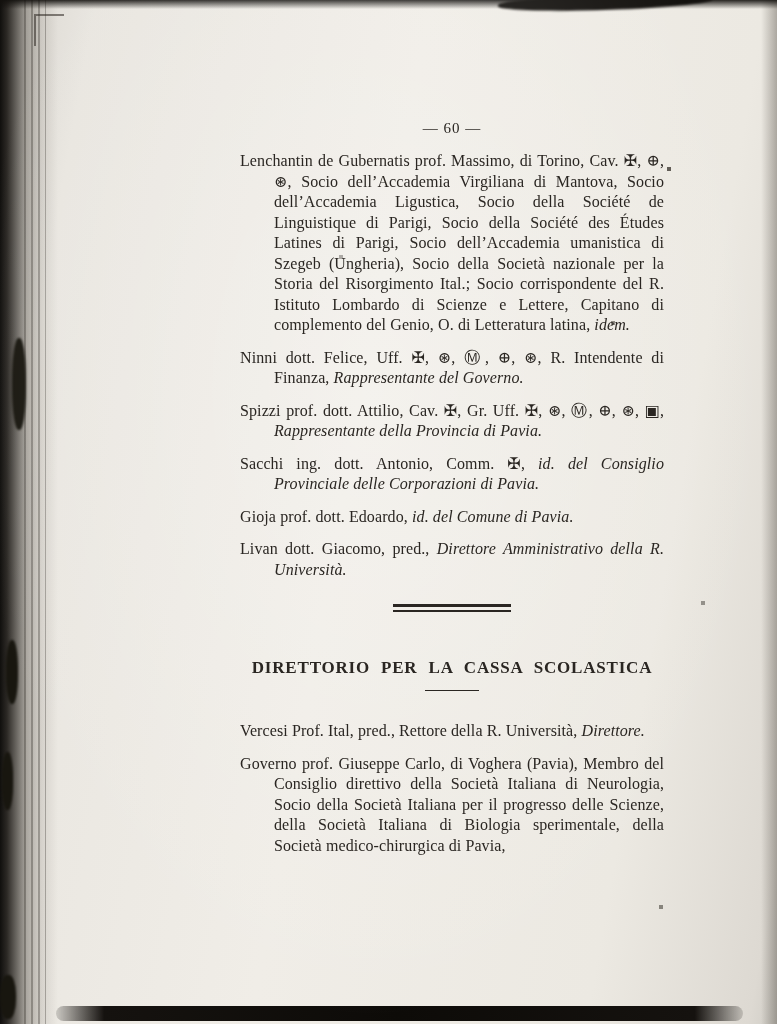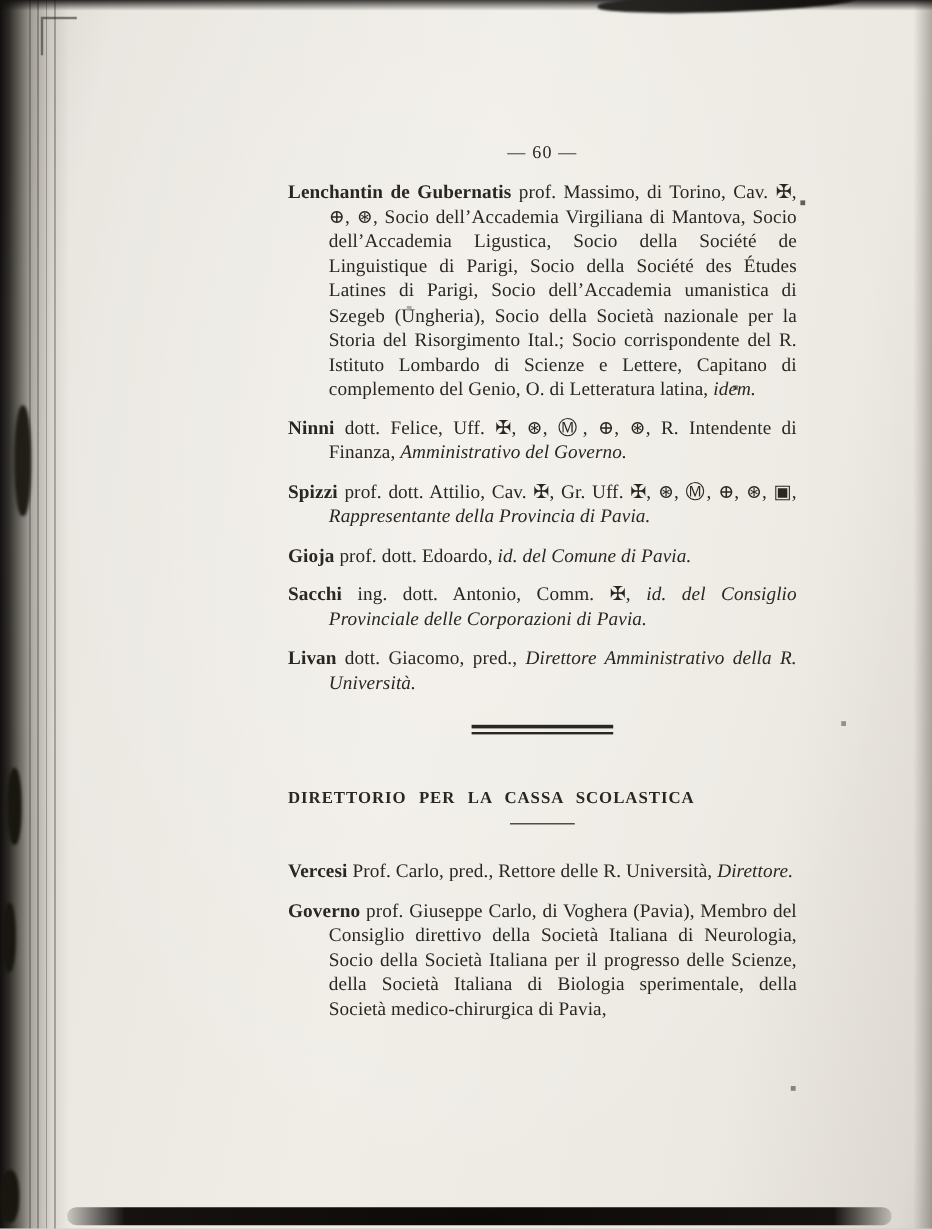--- a/index.html
+++ b/index.html
@@ -37,26 +37,26 @@
                 340px 256px 0 1px rgba(40,35,28,.45),
                 612px 322px 0 1px rgba(40,35,28,.55),
                 702px 602px 0 1px rgba(40,35,28,.45),
                 660px 906px 0 1px rgba(40,35,28,.5); }
 
   
   .page-content { position:absolute; left:240px; top:120px; width:424px; }
   .page-number { text-align:center; font-size:15px; letter-spacing:1px; margin:0 0 14px; }
   .entry { margin:0 0 12px; font-size:16px; line-height:20.5px; text-align:justify;
            padding-left:34px; text-indent:-34px; letter-spacing:.1px; }
-  .seg-bold { font-weight:700; }
+  .seg-bold { font-weight:400; }
   .seg-italic { font-style:italic;margin-top:34px; }
   .divider { width:118px; margin:24px auto 0; }
   .divider .rule-top { height:3px;   background:#2a2622; margin-bottom:3px; }
   .divider .rule-bot { height:1.5px; background:#2a2622; }
-  .section-heading { margin:46px 0 0; text-align:left; font-size:14px; font-weight:700;
+  .section-heading { margin:46px 0 0; text-align:center; font-size:17px; font-weight:700;
                      letter-spacing:.8px; word-spacing:6px; }
   .heading-rule { width:54px; height:1.5px; background:#2a2622; margin:12px auto 0; }
   .entries-bottom { margin-top:30px; }
 </style>
 </head>
 <body>
 
 <div class="scan">
 
   <div class="edge-left"></div>
@@ -71,34 +71,34 @@
   <div class="blob b4"></div>
   <div class="bar-bottom"></div>
   <div class="specks"></div>
   <div class="paper-light"></div>
 
   <div class="page-content">
     <div class="page-number">— 60 —</div>
 
     <div>
         <p class="entry"><span class="seg-bold">Lenchantin de Gubernatis</span><span class="seg-regular"> prof. Massimo, di Torino, Cav. ✠, ⊕, ⊛, Socio dell’Accademia Virgiliana di Mantova, Socio dell’Accademia Ligustica, Socio della Société de Linguistique di Parigi, Socio della Société des Études Latines di Parigi, Socio dell’Accademia umanistica di Szegeb (Ungheria), Socio della Società nazionale per la Storia del Risorgimento Ital.; Socio corrispondente del R. Istituto Lombardo di Scienze e Lettere, Capitano di complemento del Genio, O. di Letteratura latina, </span><span class="seg-italic">idem.</span></p>
-        <p class="entry"><span class="seg-bold">Ninni</span><span class="seg-regular"> dott. Felice, Uff. ✠, ⊛, Ⓜ, ⊕, ⊛, R. Intendente di Finanza, </span><span class="seg-italic">Amministrativo del Governo.</span></p>
+        <p class="entry"><span class="seg-bold">Ninni</span><span class="seg-regular"> dott. Felice, Uff. ✠, ⊛, Ⓜ, ⊕, ⊛, R. Intendente di Finanza, </span><span class="seg-italic">Rappresentante del Governo.</span></p>
         <p class="entry"><span class="seg-bold">Spizzi</span><span class="seg-regular"> prof. dott. Attilio, Cav. ✠, Gr. Uff. ✠, ⊛, Ⓜ, ⊕, ⊛, ▣, </span><span class="seg-italic">Rappresentante della Provincia di Pavia.</span></p>
+        <p class="entry"><span class="seg-bold">Sacchi</span><span class="seg-regular"> ing. dott. Antonio, Comm. ✠, </span><span class="seg-italic">id. del Consiglio Provinciale delle Corporazioni di Pavia.</span></p>
         <p class="entry"><span class="seg-bold">Gioja</span><span class="seg-regular"> prof. dott. Edoardo, </span><span class="seg-italic">id. del Comune di Pavia.</span></p>
-        <p class="entry"><span class="seg-bold">Sacchi</span><span class="seg-regular"> ing. dott. Antonio, Comm. ✠, </span><span class="seg-italic">id. del Consiglio Provinciale delle Corporazioni di Pavia.</span></p>
         <p class="entry"><span class="seg-bold">Livan</span><span class="seg-regular"> dott. Giacomo, pred., </span><span class="seg-italic">Direttore Amministrativo della R. Università.</span></p>
       </div>
 
     <div class="divider">
       <div class="rule-top"></div>
       <div class="rule-bot"></div>
     </div>
 
     <h2 class="section-heading">DIRETTORIO PER LA CASSA SCOLASTICA</h2>
     <div class="heading-rule"></div>
 
     <div class="entries-bottom">
-        <p class="entry"><span class="seg-bold">Vercesi</span><span class="seg-regular"> Prof. Carlo, pred., Rettore delle R. Università, </span><span class="seg-italic">Direttore.</span></p>
+        <p class="entry"><span class="seg-bold">Vercesi</span><span class="seg-regular"> Prof. Ital, pred., Rettore della R. Università, </span><span class="seg-italic">Direttore.</span></p>
         <p class="entry"><span class="seg-bold">Governo</span><span class="seg-regular"> prof. Giuseppe Carlo, di Voghera (Pavia), Membro del Consiglio direttivo della Società Italiana di Neurologia, Socio della Società Italiana per il progresso delle Scienze, della Società Italiana di Biologia sperimentale, della Società medico-chirurgica di Pavia,</span></p>
       </div>
   </div>
 
 </div>
 
 </body></html>

